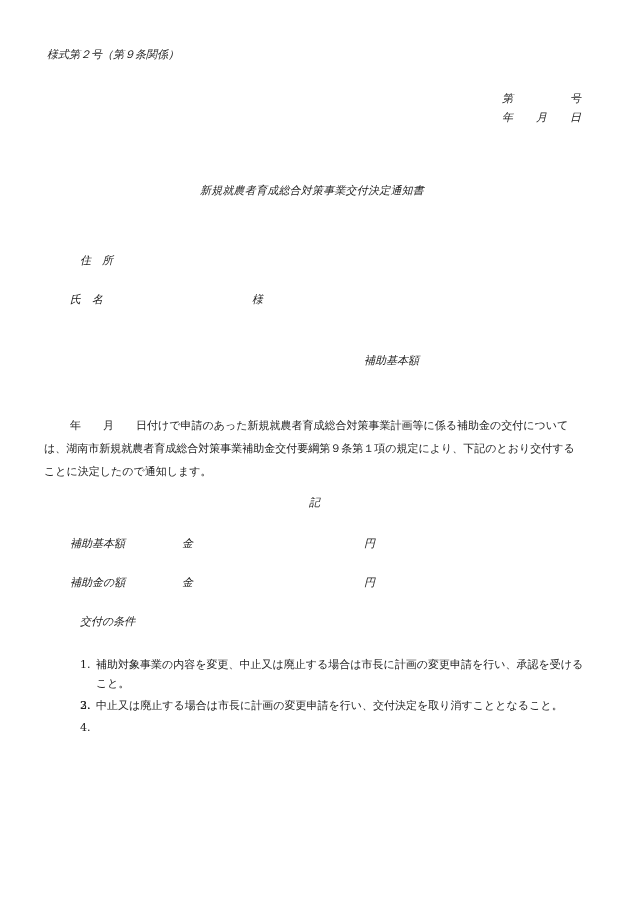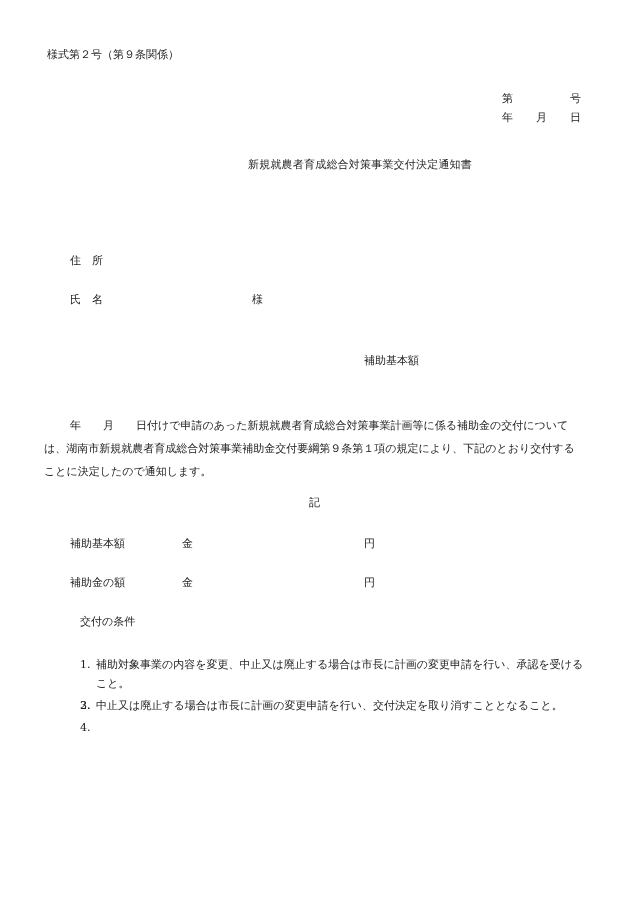--- a/index.html
+++ b/index.html
@@ -9,28 +9,28 @@
   }
   body {
     width: 630px;
     height: 903px;
     position: relative;
     overflow: hidden;
     font-family: "DejaVu Serif", "Liberation Serif", serif;
     color: #222222;
     font-size: 11px;
   }
-  .abs { position: absolute; white-space: nowrap; line-height: 14px; }
+  .abs { position: absolute; white-space: nowrap; line-height: 14px; font-style: italic; }
   .form-no { left: 47px; top: 48px; }
   .doc-no { left: 502px; top: 92px; }
   .doc-no .go { position: absolute; left: 68px; top: 0; }
   .doc-date { left: 502px; top: 111px; }
   .doc-date span { position: absolute; top: 0; }
-  .title { left: 200px; top: 158px; letter-spacing: 0.2px; margin-left: 48px; }
-  .addr-label { left: 70px; top: 254px; }
+  .title { left: 200px; top: 184px; letter-spacing: 0.2px; }
+  .addr-label { left: 80px; top: 254px; }
   .name-label { left: 70px; top: 293px; text-align: center; }
   .sama { left: 252px; top: 293px; }
   .mayor { left: 364px; top: 354px; }
   .body-para {
     position: absolute;
     left: 44px;
     top: 414px;
     width: 540px;
     line-height: 23px;
     white-space: normal;

